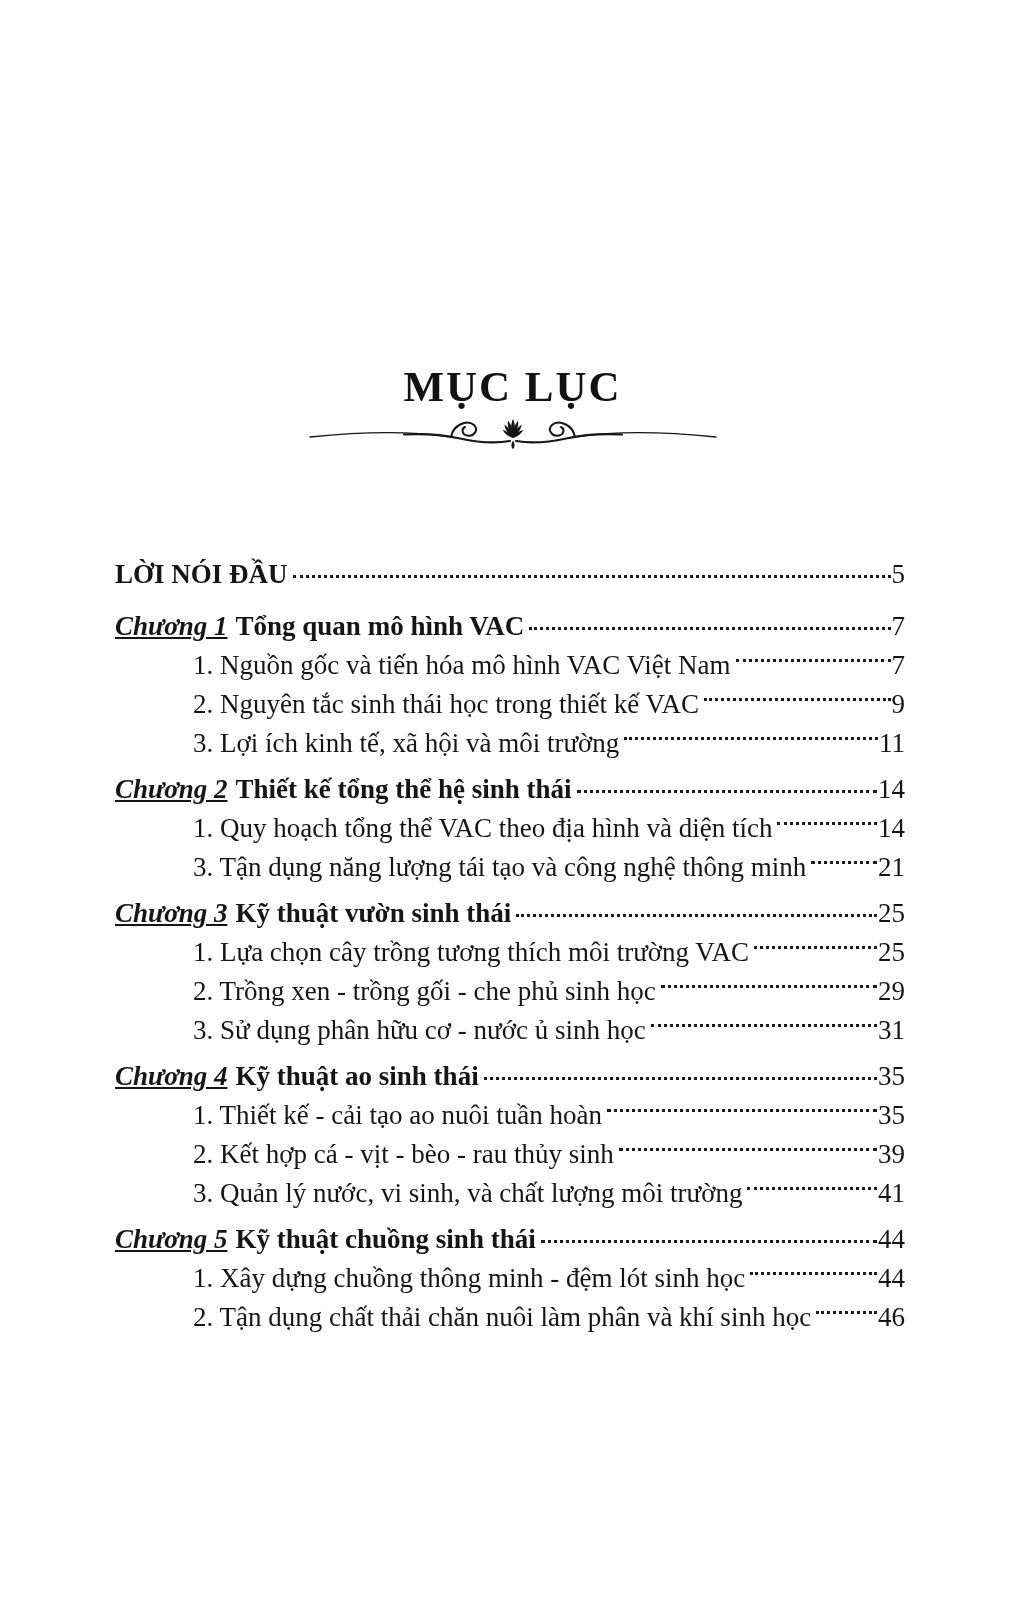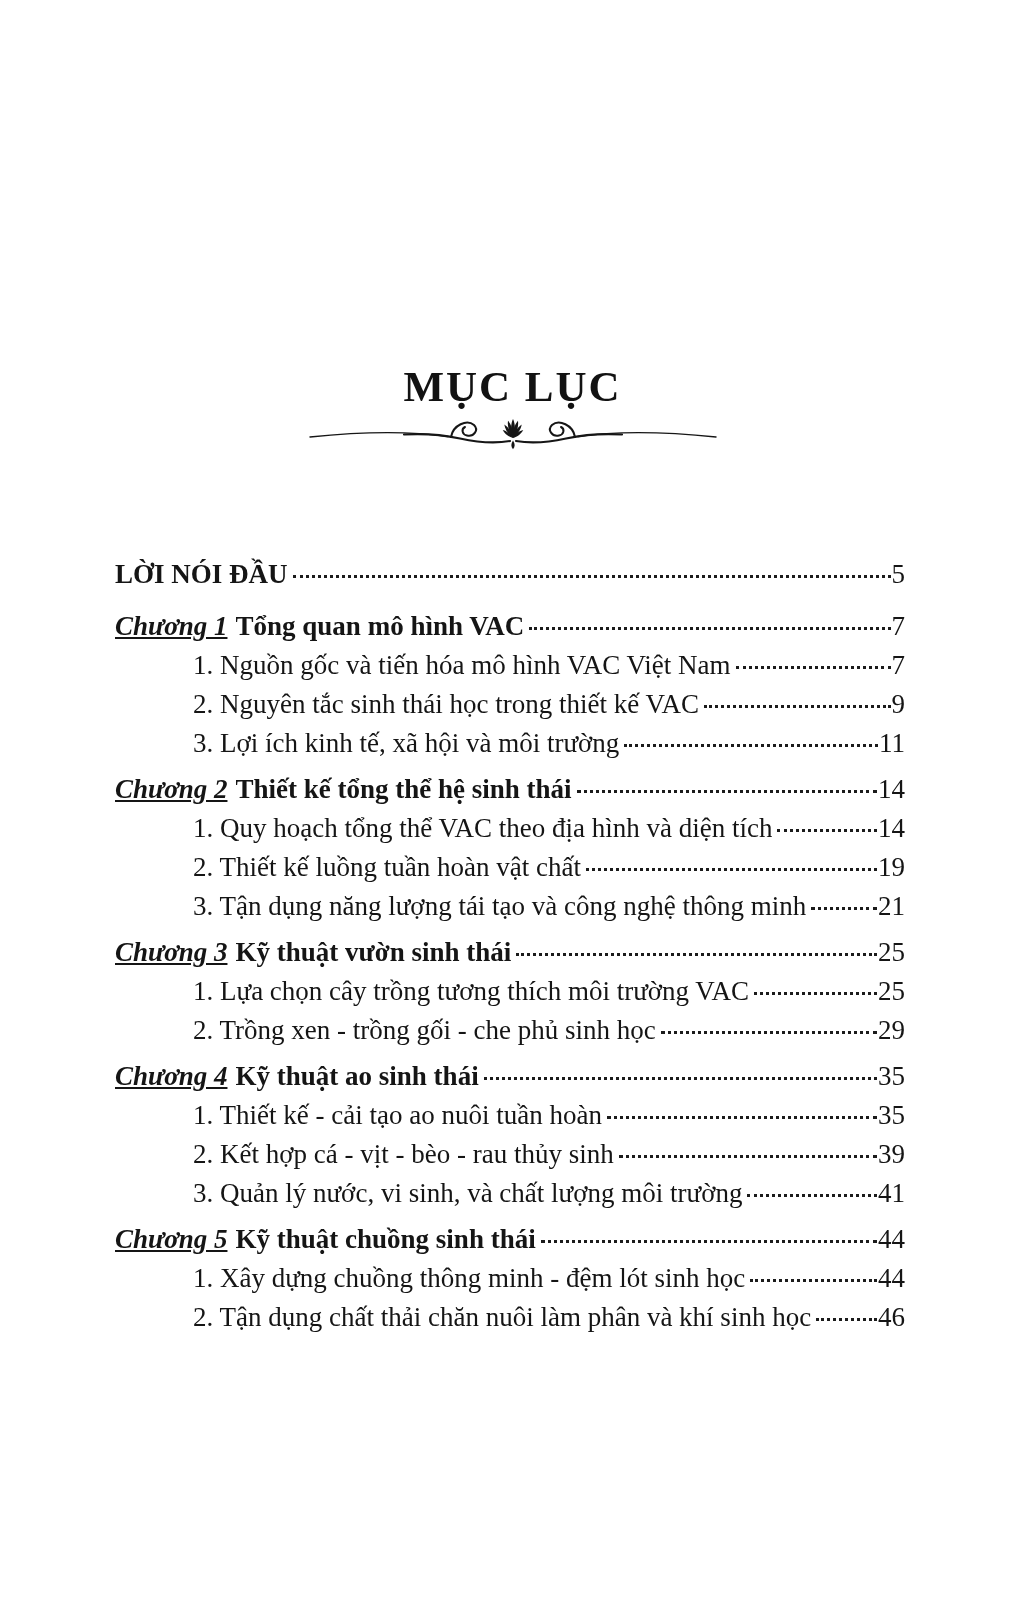--- a/index.html
+++ b/index.html
@@ -37,21 +37,21 @@
     font-size: 27px;
   }
   .toc-row {
     display: flex;
     align-items: baseline;
     line-height: 39px;
     white-space: nowrap;
   }
   .toc-row.chapter { margin-top: 7px; }
   .toc-row.front + .toc-row.chapter { margin-top: 13px; }
-  .toc-row.item { padding-left: 78px; }
+  .toc-row.item { padding-left: 78px; align-items: center; }
   .toc-row .prefix { font-weight: 700; font-style: italic; margin-right: 0.30em; text-decoration: underline; }
   .toc-row.front .label, .toc-row.chapter .label { font-weight: 700; }
   .toc-row .label { flex: 0 1 auto; overflow: hidden; }
   .dots {
     flex: 1 1 auto;
     min-width: 8px;
     border-bottom: 3px dotted #1b1b1b;
     margin: 0 1px 0 5px;
     transform: translateY(-5px);
   }
@@ -136,26 +136,20 @@
       <span class="pagenum">14</span>
     </div>
 
     <div class="toc-row item">
 
       <span class="label">1. Quy hoạch tổng thể VAC theo địa hình và diện tích</span>
       <span class="dots"></span>
       <span class="pagenum">14</span>
     </div>
 
-    <div class="toc-row item">
-
-      <span class="label">2. Thiết kế luồng tuần hoàn vật chất</span>
-      <span class="dots"></span>
-      <span class="pagenum">19</span>
-    </div>
 
     <div class="toc-row item">
 
       <span class="label">3. Tận dụng năng lượng tái tạo và công nghệ thông minh</span>
       <span class="dots"></span>
       <span class="pagenum">21</span>
     </div>
 
     <div class="toc-row chapter">
       <span class="prefix">Chương 3</span>
@@ -171,20 +165,26 @@
       <span class="pagenum">25</span>
     </div>
 
     <div class="toc-row item">
 
       <span class="label">2. Trồng xen - trồng gối - che phủ sinh học</span>
       <span class="dots"></span>
       <span class="pagenum">29</span>
     </div>
 
+    <div class="toc-row item">
+
+      <span class="label">3. Sử dụng phân hữu cơ - nước ủ sinh học</span>
+      <span class="dots"></span>
+      <span class="pagenum">31</span>
+    </div>
 
     <div class="toc-row chapter">
       <span class="prefix">Chương 4</span>
       <span class="label">Kỹ thuật ao sinh thái</span>
       <span class="dots"></span>
       <span class="pagenum">35</span>
     </div>
 
     <div class="toc-row item">
 

